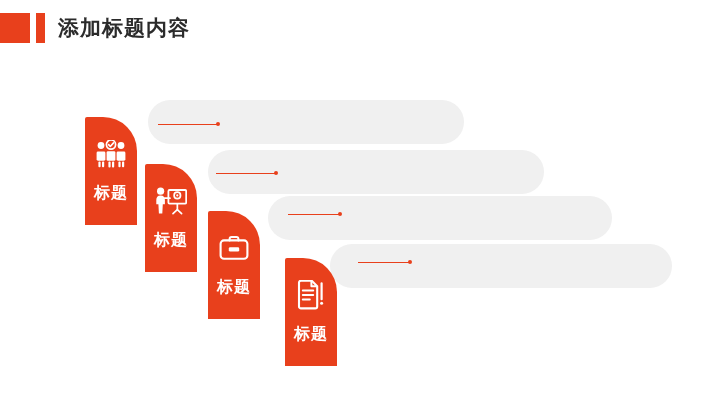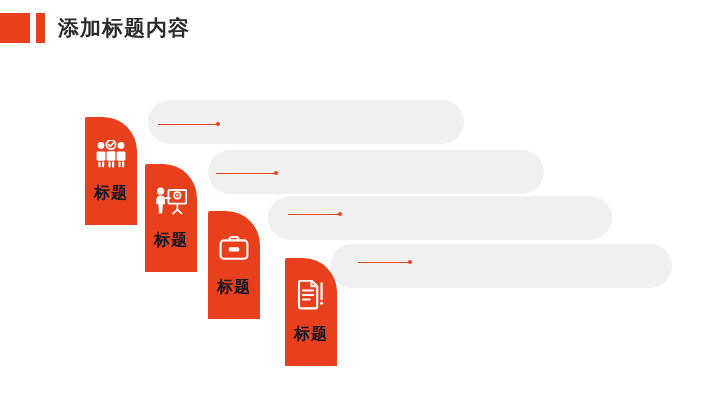--- a/index.html
+++ b/index.html
@@ -112,21 +112,21 @@
     display: flex;
     align-items: center;
     justify-content: center;
   }
   .card-icon svg { display: block; }
   .card-label {
     position: absolute;
     left: 0;
     width: 100%;
     text-align: center;
-    color: #0f172a;
+    color: #ffffff;
     font-size: 16px;
     font-weight: bold;
     letter-spacing: 1px;
     white-space: nowrap;
   }
 </style>
 </head>
 <body>
 
 <div class="header">

